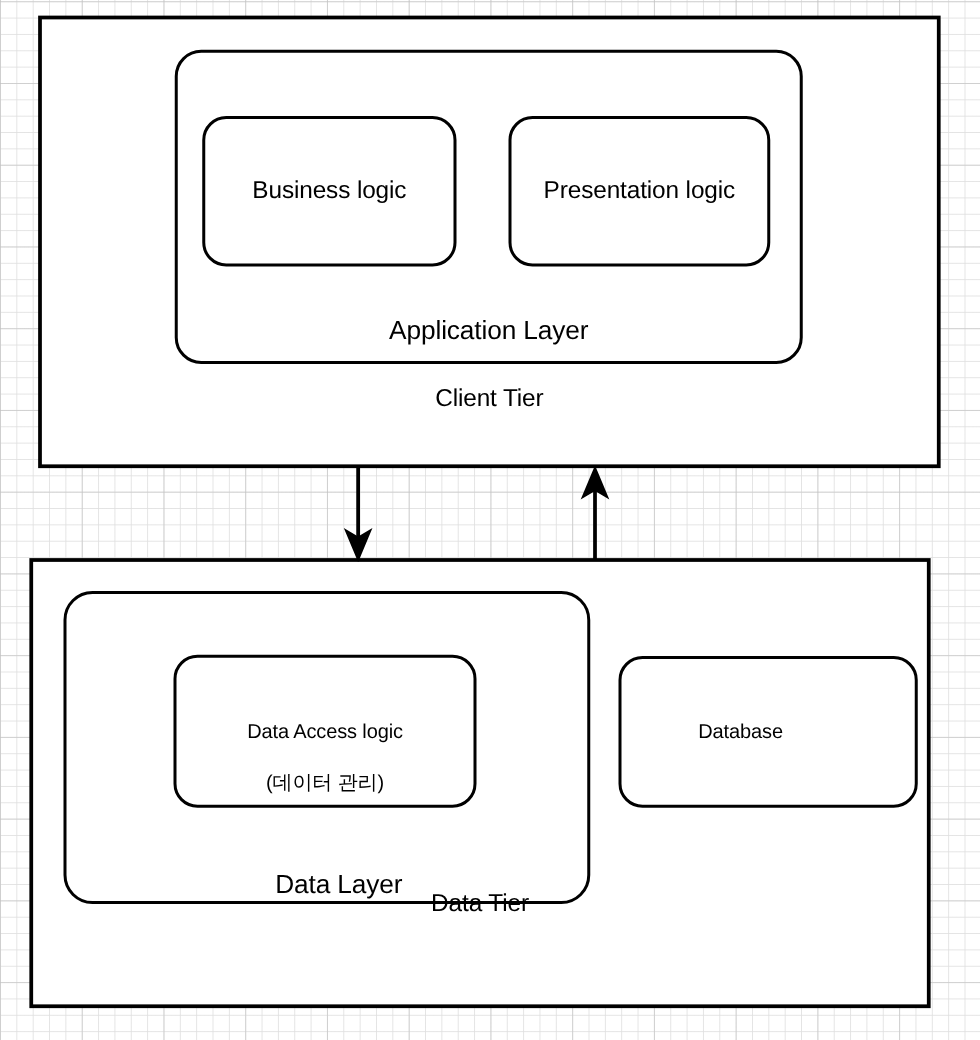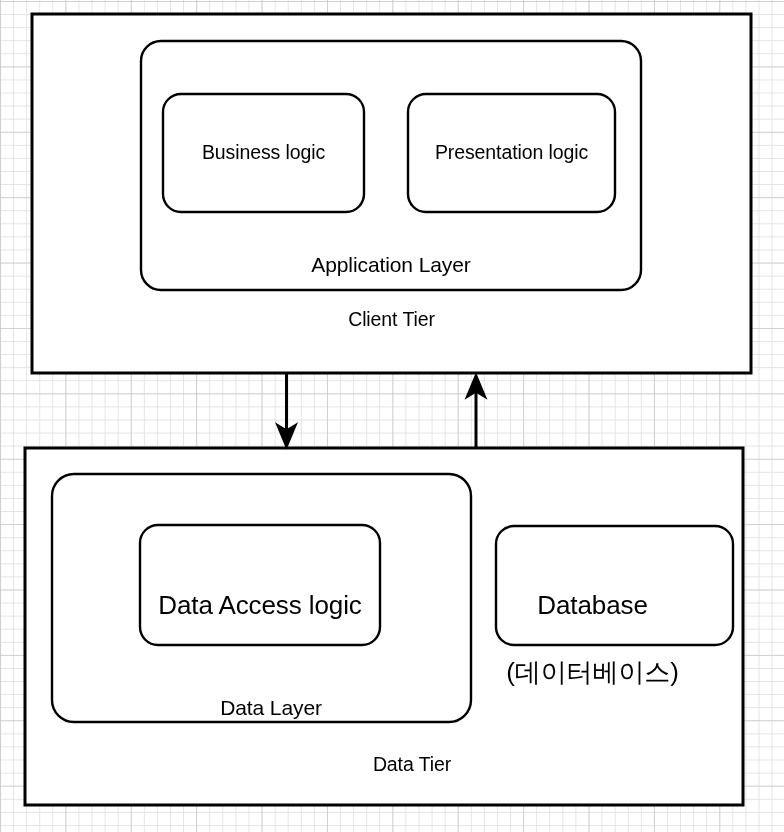--- a/index.html
+++ b/index.html
@@ -51,21 +51,21 @@
     font-size: 19.5px;
   }
   .layer-label {
     font-size: 21px;
     margin-top: 20px;
   }
   .unit-label {
     font-size: 19.5px;
   }
   .unit-label.two-line {
-    font-size: 26px;
+    font-size: 16px;
     line-height: 1.28;
   }
 </style>
 </head>
 <body>
 
 <div id="canvas">
 
   <svg id="diagram-svg" viewBox="0 0 784 832" xmlns="http://www.w3.org/2000/svg">
 
@@ -97,26 +97,26 @@
   </svg>
 
   <div class="shape-label tier-label" style="left:32px; top:308px; width:719px;">Client Tier</div>
 
   <div class="shape-label layer-label" style="left:141px; top:232px; width:500px;">Application Layer</div>
 
   <div class="shape-label unit-label" style="left:163px; top:141px; width:201px;">Business logic</div>
 
   <div class="shape-label unit-label" style="left:408px; top:141px; width:207px;">Presentation logic</div>
 
-  <div class="shape-label tier-label" style="left:25px; top:753px; width:718px;padding-left:28px;">Data Tier</div>
+  <div class="shape-label tier-label" style="left:25px; top:712px; width:718px;">Data Tier</div>
 
   <div class="shape-label layer-label" style="left:52px; top:675px; width:438px;">Data Layer</div>
 
   <div class="shape-label unit-label two-line" style="left:140px; top:556px; width:240px;">
     <div>Data Access logic</div>
+    <div>(데이터 관리)</div>
   </div>
 
   <div class="shape-label unit-label two-line" style="left:474px; top:556px; width:237px;">
     <div>Database</div>
-    <div>(데이터베이스)</div>
   </div>
 
 </div>
 
 </body></html>

